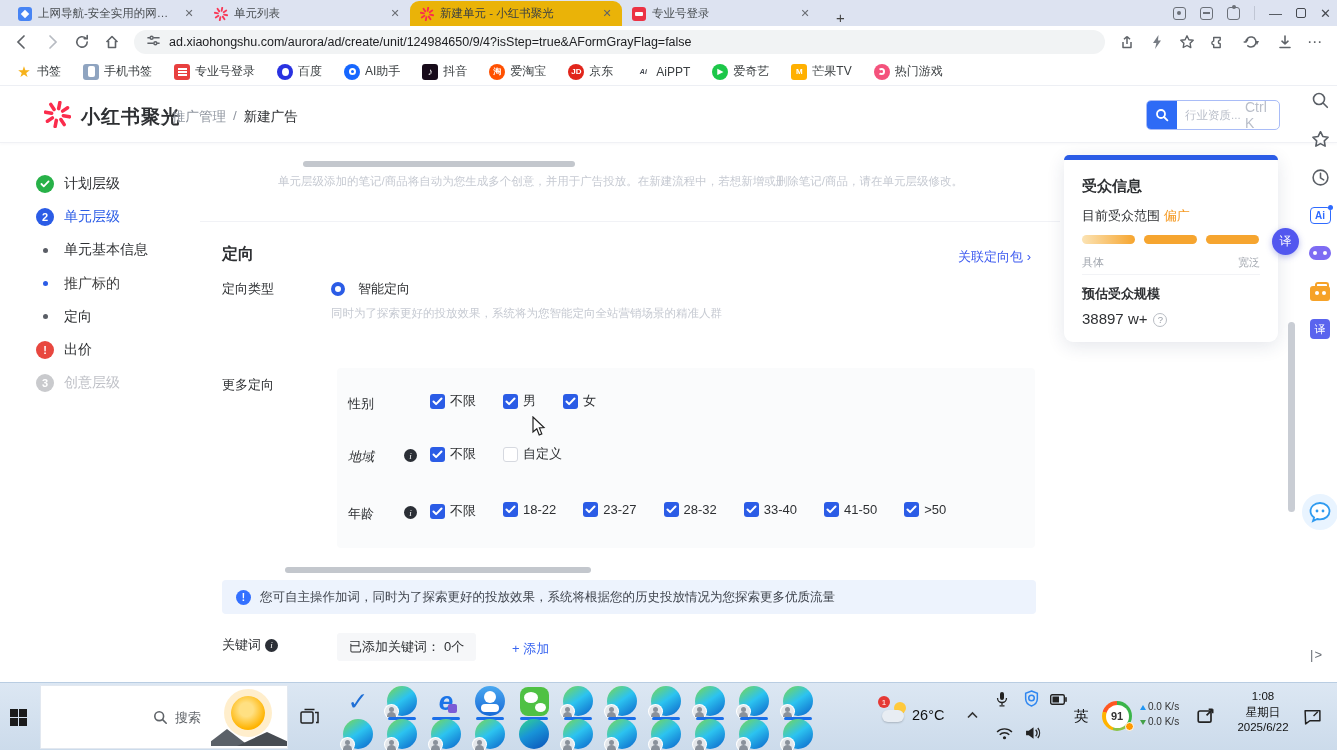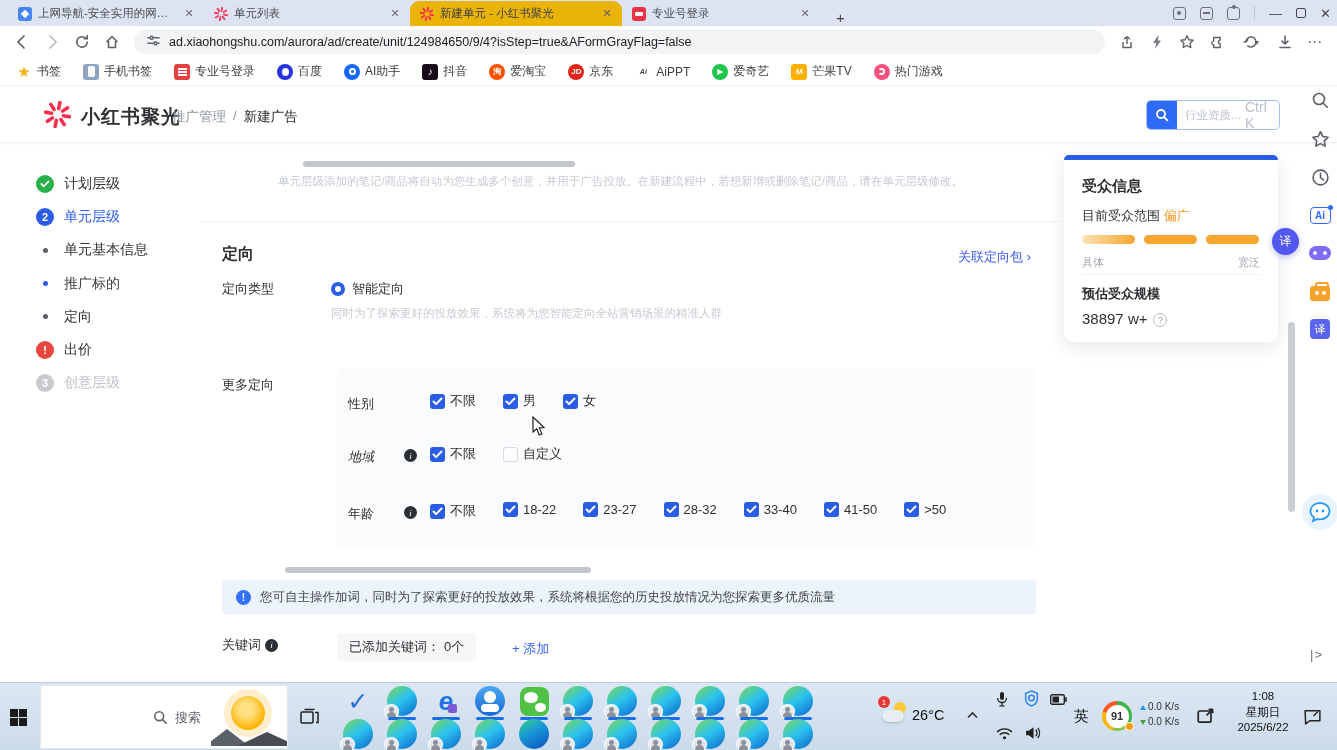--- a/index.html
+++ b/index.html
@@ -394,21 +394,21 @@
     </div>
 
   <div class="hscroll" style="left:303px;top:161px;width:272px"></div>
   <div class="graynote" style="left:278px;top:174px">单元层级添加的笔记/商品将自动为您生成多个创意，并用于广告投放。在新建流程中，若想新增或删除笔记/商品，请在单元层级修改。</div>
   <div class="divline" style="left:200px;top:221px;width:860px"></div>
 
   <div class="abs" style="left:222px;top:244px;font-size:16px;font-weight:700">定向</div>
   <div class="abs" style="left:958px;top:248px;font-size:13px;color:#3d5af0"><span>关联定向包</span> <span>›</span></div>
 
   <div class="abs" style="left:222px;top:280px;font-size:13px">定向类型</div>
-  <div class="abs" style="left:331px;top:280px;display:flex;align-items:center;gap:7px">
+  <div class="abs" style="left:331px;top:280px;display:flex;align-items:center;gap:13px">
     <span class="radio"></span>
     <span style="font-size:13px">智能定向</span>
   </div>
   <div class="graynote" style="left:331px;top:306px">同时为了探索更好的投放效果，系统将为您智能定向全站营销场景的精准人群</div>
 
   <div class="abs" style="left:222px;top:376px;font-size:13px">更多定向</div>
   <div class="abs" style="left:337px;top:368px;width:698px;height:180px;background:#fafbfc;border-radius:4px"></div>
   <div id="targetRows">
       <div class="abs" style="left: 348px; top: 395px; font-size: 13px;">性别</div>
       <div class="cbrow" style="left: 430px; top: 392px;">

